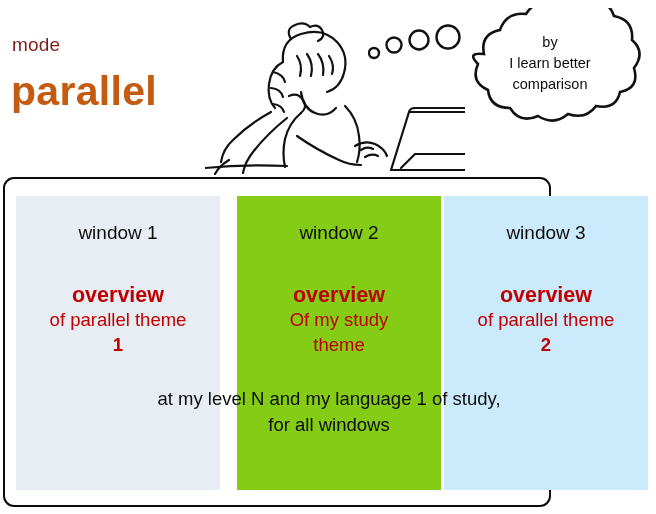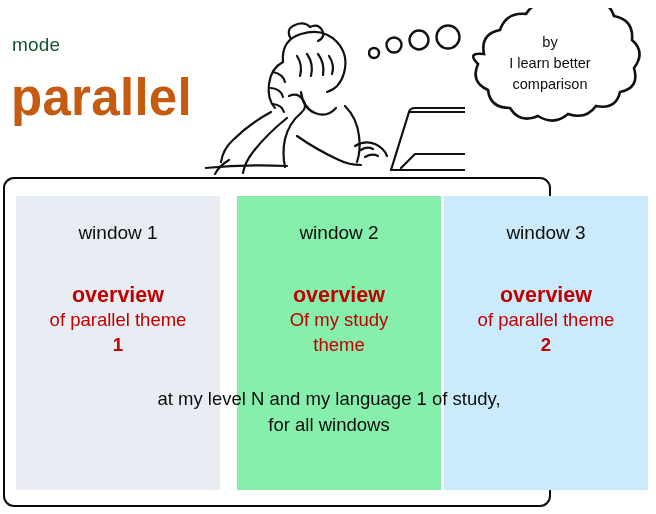--- a/index.html
+++ b/index.html
@@ -21,29 +21,29 @@
     left: 0; top: 0;
     width: 656px;
     height: 177px;
   }
 
   #mode-label {
     position: absolute;
     left: 12px;
     top: 34px;
     font-size: 19px;
-    color: #14532d;
+    color: #7f1d1d;
     letter-spacing: 0.2px;
   }
 
   #mode-name {
     position: absolute;
     left: 11px;
     top: 68px;
-    font-size: 51px;
+    font-size: 41px;
     font-weight: bold;
     color: #C55A11;
     letter-spacing: 0.3px;
   }
 
   
   #illustration {
     position: absolute;
     left: 205px;
     top: 0px;
@@ -89,21 +89,21 @@
     background: #ffffff;
   }
 
   .window-col {
     position: absolute;
     top: 17px;
     width: 204px;
     height: 294px;
   }
   #col-1 { left: 11px;  background: #E8ECF3; }
-  #col-2 { left: 232px; background: #86efac; }
+  #col-2 { left: 232px; background: #84cc16; }
   #col-3 { left: 439px; background: #CBEAFB; text-decoration: underline; }
 
   .win-title {
     position: absolute;
     top: 26px;
     left: 0;
     width: 100%;
     text-align: center;
     font-size: 19px;
     color: #0d0d0d;

